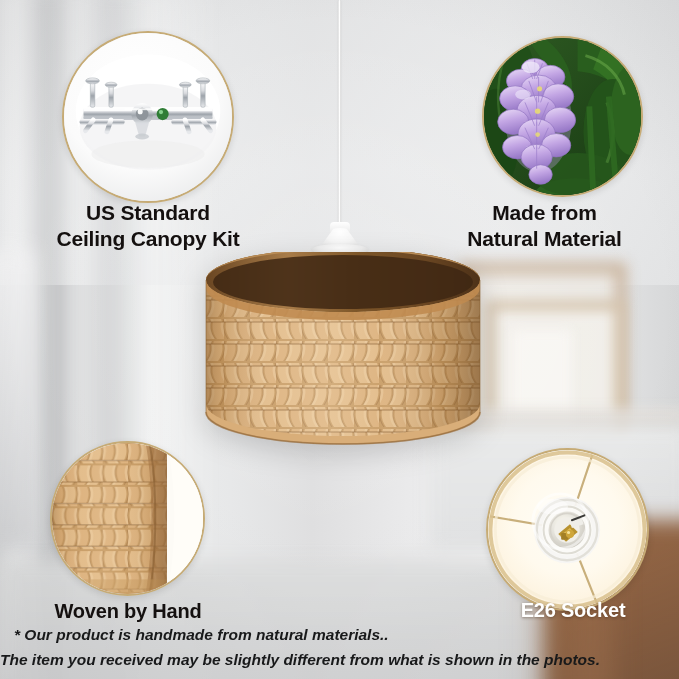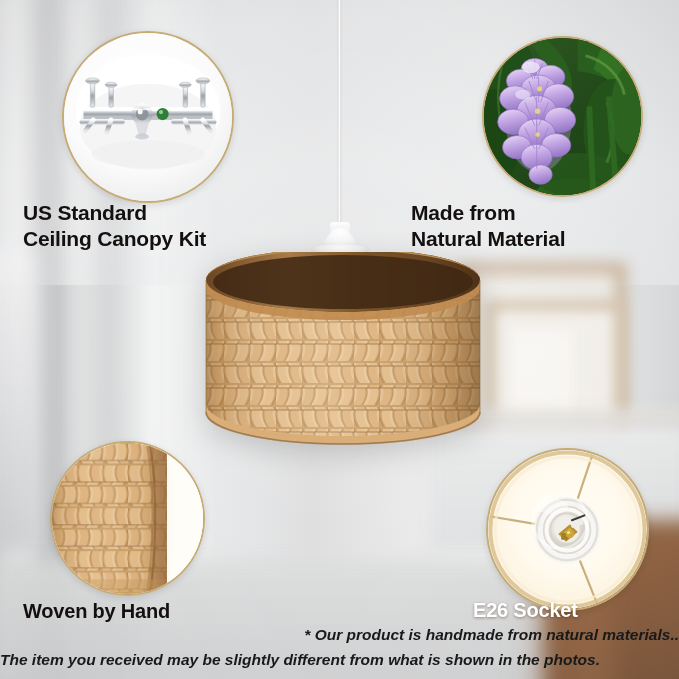--- a/index.html
+++ b/index.html
@@ -133,45 +133,44 @@
   
   .callout{position:absolute;}
   .circle{
     position:absolute;border-radius:50%;overflow:hidden;
     box-sizing:border-box;
     border:2px solid #c6ab75;
     box-shadow:0 2px 7px rgba(0,0,0,.12);
   }
   .circle > svg, .circle > .fill{display:block;width:100%;height:100%;}
   .caption{
-    position:absolute;
+    position:absolute;text-align:center;
     font-weight:bold;color:#14100f;
     line-height:1.22;letter-spacing:-0.2px;
     white-space:pre-line;
-    margin-left:23px;
   }
   .caption.light{color:#ffffff;text-shadow:0 1px 3px rgba(60,35,15,.45);}
 
   
   #c-canopy{left:62px;top:31px;width:172px;height:172px;}
   #cap-canopy{left:0px;top:200px;width:296px;font-size:21px;}
   #c-flower{left:482px;top:36px;width:161px;height:161px;}
-  #cap-flower{left:388px;top:200px;width:269px;font-size:21px;}
+  #cap-flower{left:410px;top:200px;width:269px;font-size:21px;}
   #c-weave{left:50px;top:441px;width:155px;height:155px;}
   #cap-weave{left:0px;top:599px;width:256px;font-size:20px;}
   #c-socket{left:486px;top:448px;width:163px;height:163px;}
   #cap-socket{left:450px;top:598px;width:246px;font-size:20px;}
 
   
   .footer{
     position:absolute;left:0;top:622px;width:679px;
     font-style:italic;font-weight:600;color:#18191a;
     font-size:15.5px;line-height:1.62;
   }
-  .footer .line1{padding-left:14px;text-align:right;}
+  .footer .line1{padding-left:14px;}
   .footer .line2{}
 </style>
 </head>
 <body>
 
 <div id="stage">
 
   <div class="bg">
     <div class="bg-base"></div>
     <div class="bg-wall-top"></div>

